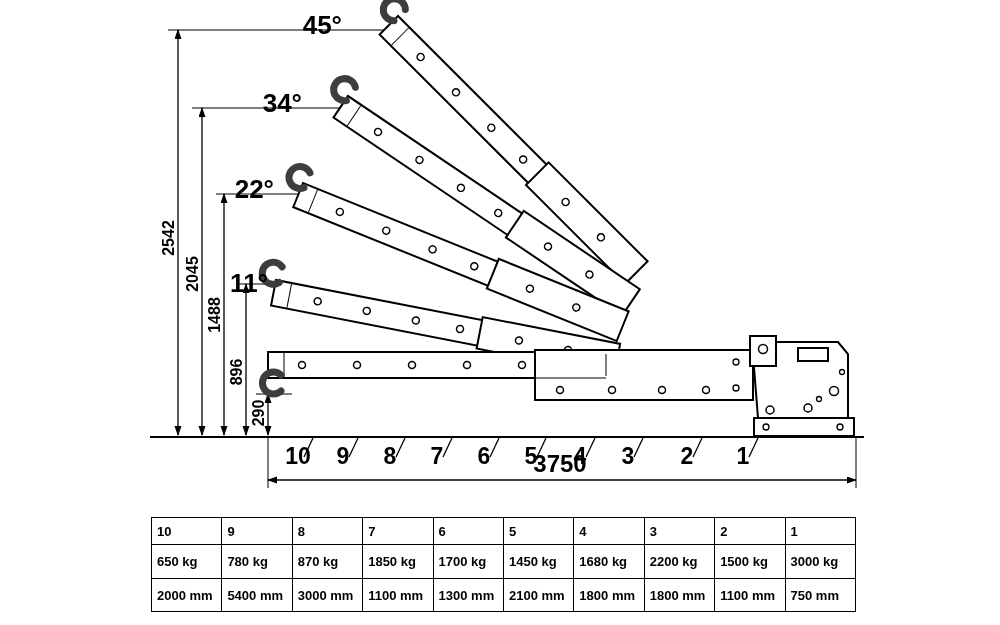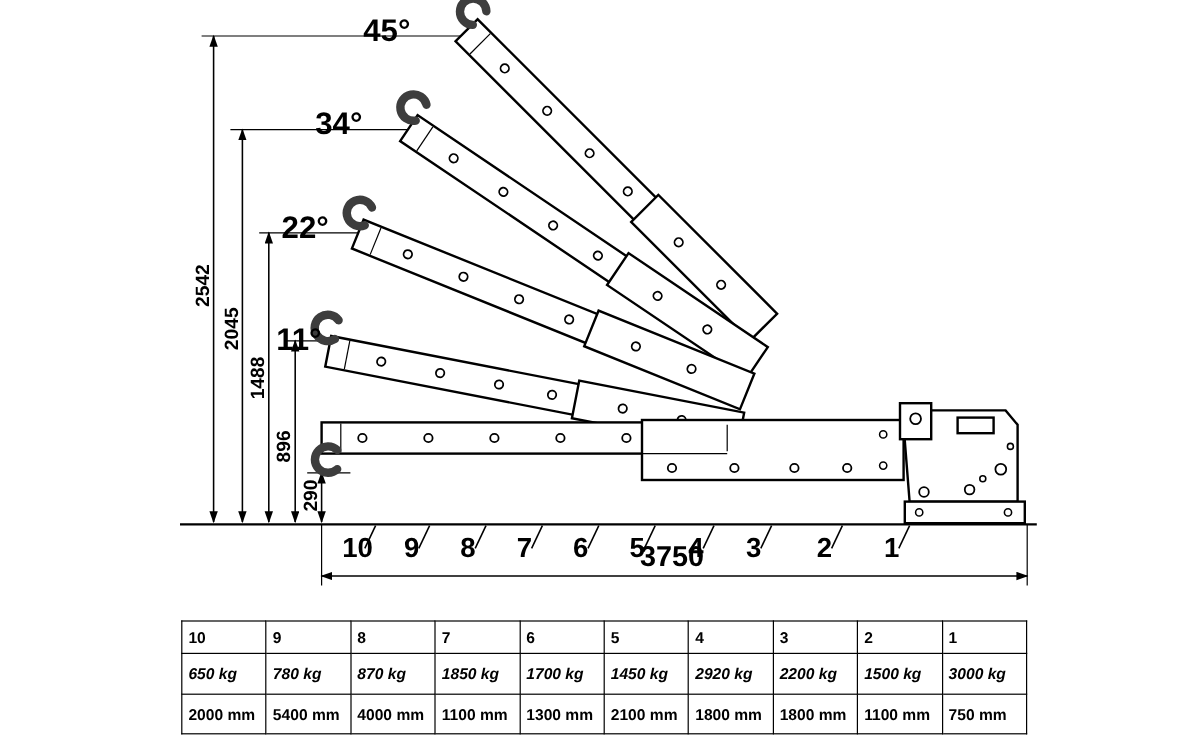--- a/index.html
+++ b/index.html
@@ -25,21 +25,21 @@
     position:absolute;left:151px;top:517px;width:705px;
     border-collapse:collapse;table-layout:fixed;
   }
   table.loadchart td{
     border:1.5px solid #000;
     font-weight:700;font-size:13px;color:#000;
     padding:0 2px 0 5px;vertical-align:middle;text-align:left;
     overflow:hidden;white-space:nowrap;
   }
   table.loadchart tr:nth-child(1) td{height:26px;}
-  table.loadchart tr:nth-child(2) td{height:33px;font-style:italic;}
+  table.loadchart tr:nth-child(2) td{height:33px;}
   table.loadchart tr:nth-child(3) td{height:32px;}
 </style>
 </head>
 <body>
 
 <div class="stage">
 
 <svg width="1000" height="510" viewBox="0 0 1000 510">
   <defs>
     <marker id="arr" markerWidth="12" markerHeight="10" refX="9" refY="3.5" orient="auto-start-reverse" markerUnits="userSpaceOnUse">
@@ -215,29 +215,29 @@
     <td>2</td>
     <td>1</td>
   </tr>
   <tr>
     <td>650 kg</td>
     <td>780 kg</td>
     <td>870 kg</td>
     <td>1850 kg</td>
     <td>1700 kg</td>
     <td>1450 kg</td>
-    <td>2920 kg</td>
+    <td>1680 kg</td>
     <td>2200 kg</td>
     <td>1500 kg</td>
     <td>3000 kg</td>
   </tr>
   <tr>
     <td>2000 mm</td>
     <td>5400 mm</td>
-    <td>4000 mm</td>
+    <td>3000 mm</td>
     <td>1100 mm</td>
     <td>1300 mm</td>
     <td>2100 mm</td>
     <td>1800 mm</td>
     <td>1800 mm</td>
     <td>1100 mm</td>
     <td>750 mm</td>
   </tr>
   </tbody>
 </table>

